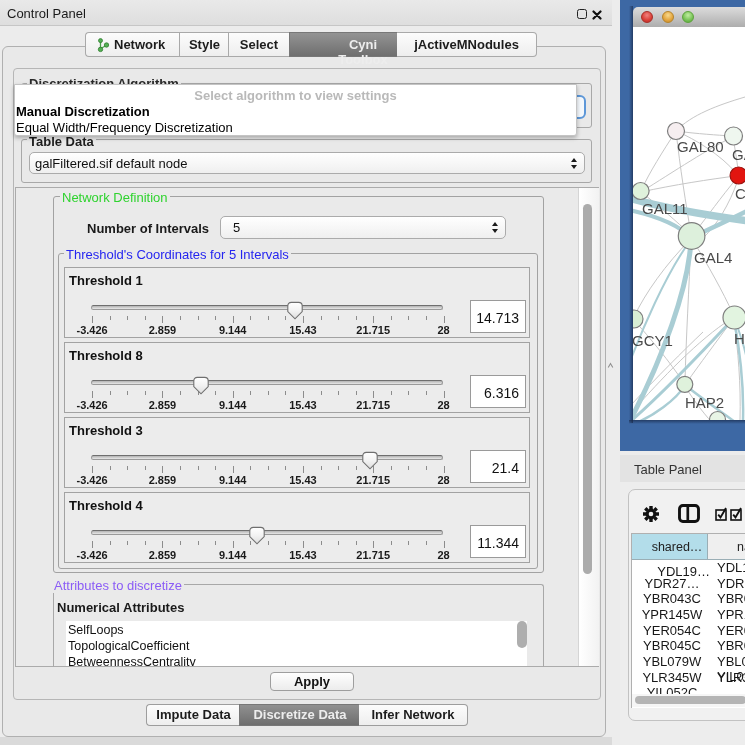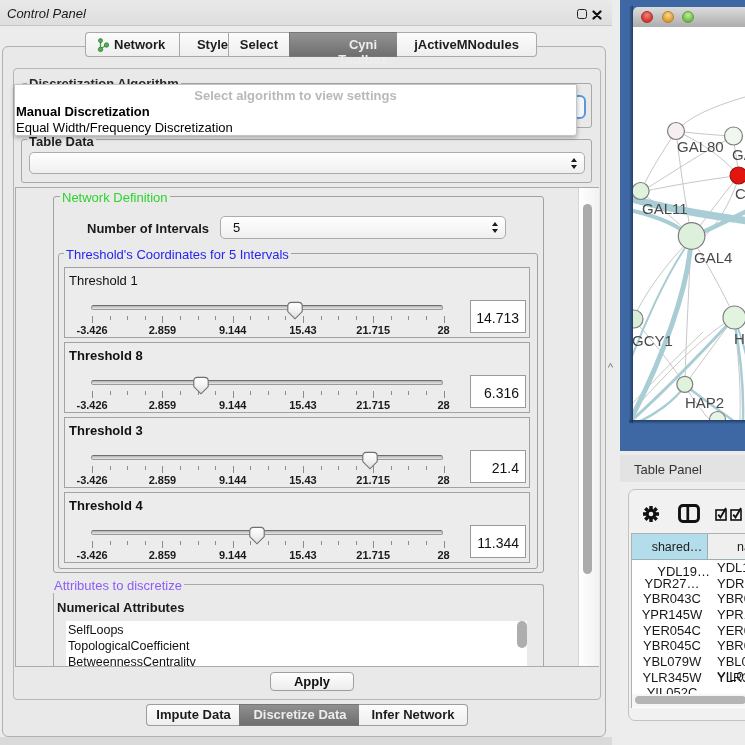--- a/index.html
+++ b/index.html
@@ -6,42 +6,42 @@
   body{width:745px;height:745px;background:#ececec;font-family:"Liberation Sans",sans-serif;position:relative;overflow:hidden;}
   .abs{position:absolute;}
   .fs{position:absolute;border:1px solid #a8a8a8;border-radius:3px;}
 </style>
 </head>
 <body>
 
 <div class="abs" id="leftpanel" style="left:0;top:0;width:612px;height:745px;background:#ececec;">
 
   <div class="abs" style="left:0;top:0;width:612px;height:25px;background:linear-gradient(#e9e9e9,#dedede);border-bottom:1px solid #c6c6c6;">
-    <div class="abs" style="left:7px;top:6px;font-size:13px;color:#1a1a1a;font-style:italic;">Control Panel</div>
+    <div class="abs" style="left:7px;top:6px;font-size:13px;color:#1a1a1a;">Control Panel</div>
     <div class="abs" style="left:577px;top:9px;width:8px;height:8px;border:1.6px solid #222;border-radius:2.5px;"></div>
     <svg class="abs" style="left:592px;top:9.5px;" width="10" height="10" viewBox="0 0 10 10">
         <path d="M1.5 1.5 L8.5 8.5 M8.5 1.5 L1.5 8.5" stroke="#111" stroke-width="2.2" stroke-linecap="round"></path>
       </svg>
   </div>
 
   <div class="abs" style="left:0;top:26px;width:612px;height:710px;background:#ececec;"></div>
 
   <div class="abs" style="left:2px;top:46px;width:602px;height:689px;background:#e9e9e9;border:1px solid #b0b0b0;border-radius:6px;"></div>
 
   <div id="toptabs">
     <div class="abs" style="left:85px;top:32px;width:94px;height:23px;background:linear-gradient(#fcfcfc,#eeeeee);border:1px solid #a9a9a9;border-radius:4px 0 0 4px;border-right:none;">
       <svg class="abs" style="left:10px;top:4px;" width="14" height="16" viewBox="0 0 14 16">
         <path d="M4.5 5 L4.5 11 M5.5 11 L9.5 9" stroke="#4aa04a" stroke-width="1.3" fill="none"></path>
         <circle cx="4.5" cy="3.6" r="2" fill="#55b055" stroke="#2f7d2f" stroke-width="0.8"></circle>
         <circle cx="4.5" cy="12.4" r="2.2" fill="#55b055" stroke="#2f7d2f" stroke-width="0.8"></circle>
         <circle cx="10.5" cy="8" r="2.2" fill="#55b055" stroke="#2f7d2f" stroke-width="0.8"></circle>
       </svg>
       <div class="abs" style="left:28px;top:4px;font-size:13px;font-weight:bold;color:#1c1c1c;">Network</div>
     </div>
-    <div class="abs" style="left:179px;top:32px;width:49px;height:23px;background:linear-gradient(#fcfcfc,#eeeeee);border:1px solid #a9a9a9;border-right:none;text-align:center;padding-left:8px;">
+    <div class="abs" style="left:179px;top:32px;width:49px;height:23px;background:linear-gradient(#fcfcfc,#eeeeee);border:1px solid #a9a9a9;border-right:none;text-align:center;">
       <div style="margin-top:4px;font-size:13px;font-weight:bold;color:#1c1c1c;">Style</div>
     </div>
     <div class="abs" style="left:228px;top:32px;width:60px;height:23px;background:linear-gradient(#fcfcfc,#eeeeee);border:1px solid #a9a9a9;text-align:center;">
       <div style="margin-top:4px;font-size:13px;font-weight:bold;color:#1c1c1c;">Select</div>
     </div>
     <div class="abs" style="left:289px;top:32px;width:107px;height:23px;background:linear-gradient(#939393,#6f6f6f);border:1px solid #777;text-align:center;">
       <div style="margin-top:4px;font-size:13px;font-weight:bold;color:#ededed;padding-left:39px;">Cyni Toolbox</div>
     </div>
     <div class="abs" style="left:397px;top:32px;width:139px;height:23px;background:linear-gradient(#fcfcfc,#eeeeee);border:1px solid #a9a9a9;border-left:none;border-radius:0 4px 4px 0;text-align:center;">
       <div style="margin-top:4px;font-size:13px;font-weight:bold;color:#1c1c1c;">jActiveMNodules</div>
@@ -51,20 +51,21 @@
   <div class="abs" style="left:13px;top:68px;width:586px;height:630px;background:#e9e9e9;border:1px solid #b6b6b6;border-radius:4px;"></div>
 
   <div class="fs" style="left:21px;top:83px;width:569px;height:43px;"></div>
   <div class="abs" style="left:27px;top:76px;font-size:13px;color:#2a2a2a;font-weight:bold;background:#e9e9e9;padding:0 2px;">Discretization Algorithm</div>
 
   <div class="abs" style="left:430px;top:95px;width:156px;height:24px;border:2px solid #5d97d8;border-radius:6px;background:#f4f8fc;box-sizing:border-box;"></div>
 
   <div class="fs" style="left:21px;top:139px;width:569px;height:42px;"></div>
   <div class="abs" style="left:27px;top:134px;font-size:13px;color:#1e1e1e;font-weight:bold;background:#e9e9e9;padding:0 2px;">Table Data</div>
   <div class="abs" style="left:29px;top:152px;width:556px;height:22px;border:1px solid #ababab;border-radius:5px;background:linear-gradient(#ffffff,#efefef);box-sizing:border-box;">
+    <div class="abs" style="left:5px;top:3px;font-size:13px;color:#111;">galFiltered.sif default node</div>
     <div class="abs" style="right:7px;top:5px;width:0;height:0;border-left:3.5px solid transparent;border-right:3.5px solid transparent;border-bottom:4.5px solid #1a1a1a;"></div>
     <div class="abs" style="right:7px;top:12px;width:0;height:0;border-left:3.5px solid transparent;border-right:3.5px solid transparent;border-top:4.5px solid #1a1a1a;"></div>
   </div>
 
   <div class="abs" style="left:15px;top:187px;width:584px;height:480px;border:1px solid #ababab;box-sizing:border-box;background:#eaeaea;"></div>
 
   <div class="abs" style="left:578px;top:188px;width:20px;height:478px;background:linear-gradient(90deg,#ffffff,#f2f2f2);border-left:1px solid #d5d5d5;"></div>
   <div class="abs" style="left:583px;top:204px;width:9px;height:370px;background:#ababab;border-radius:4.5px;"></div>
 
   <div id="scrollcontent">
@@ -77,21 +78,21 @@
       <div class="abs" style="left:12px;top:3px;font-size:13px;color:#111;">5</div>
       <div class="abs" style="right:7px;top:5px;width:0;height:0;border-left:3.5px solid transparent;border-right:3.5px solid transparent;border-bottom:4.5px solid #1a1a1a;"></div>
       <div class="abs" style="right:7px;top:12px;width:0;height:0;border-left:3.5px solid transparent;border-right:3.5px solid transparent;border-top:4.5px solid #1a1a1a;"></div>
     </div>
 
     <div class="fs" style="left:58px;top:253px;width:478px;height:314px;border-color:#a2a2a2;"></div>
     <div class="abs" style="left:64px;top:247px;font-size:13px;color:#2525f0;background:#eaeaea;padding:0 2px;">Threshold's Coordinates for 5 Intervals</div>
 
     <div id="thresholds">
   <div class="abs" style="left:64px;top:267px;width:466px;height:71px;border:1px solid #a2a2a2;background:#ececec;box-sizing:border-box;"></div>
-  <div class="abs" style="left:69px;top:273px;font-size:13px;font-weight:normal;color:#111;">Threshold 1</div>
+  <div class="abs" style="left:69px;top:273px;font-size:13px;font-weight:bold;color:#111;">Threshold 1</div>
   <div class="abs" style="left:91px;top:305px;width:352px;height:5px;border-radius:2.5px;background:linear-gradient(#b3b3b3,#e8e8e8);border:1px solid #9a9a9a;border-top-color:#6f6f6f;box-sizing:border-box;"></div>
   <div class="abs" style="left:92.1px;top:315.5px;width:1px;height:7.5px;background:#8c8c8c;"></div>
         <div class="abs" style="left:109.7px;top:315.5px;width:1px;height:4.5px;background:#8c8c8c;"></div>
         <div class="abs" style="left:127.2px;top:315.5px;width:1px;height:4.5px;background:#8c8c8c;"></div>
         <div class="abs" style="left:144.8px;top:315.5px;width:1px;height:4.5px;background:#8c8c8c;"></div>
         <div class="abs" style="left:162.4px;top:315.5px;width:1px;height:7.5px;background:#8c8c8c;"></div>
         <div class="abs" style="left:179.9px;top:315.5px;width:1px;height:4.5px;background:#8c8c8c;"></div>
         <div class="abs" style="left:197.5px;top:315.5px;width:1px;height:4.5px;background:#8c8c8c;"></div>
         <div class="abs" style="left:215.1px;top:315.5px;width:1px;height:4.5px;background:#8c8c8c;"></div>
         <div class="abs" style="left:232.7px;top:315.5px;width:1px;height:7.5px;background:#8c8c8c;"></div>

